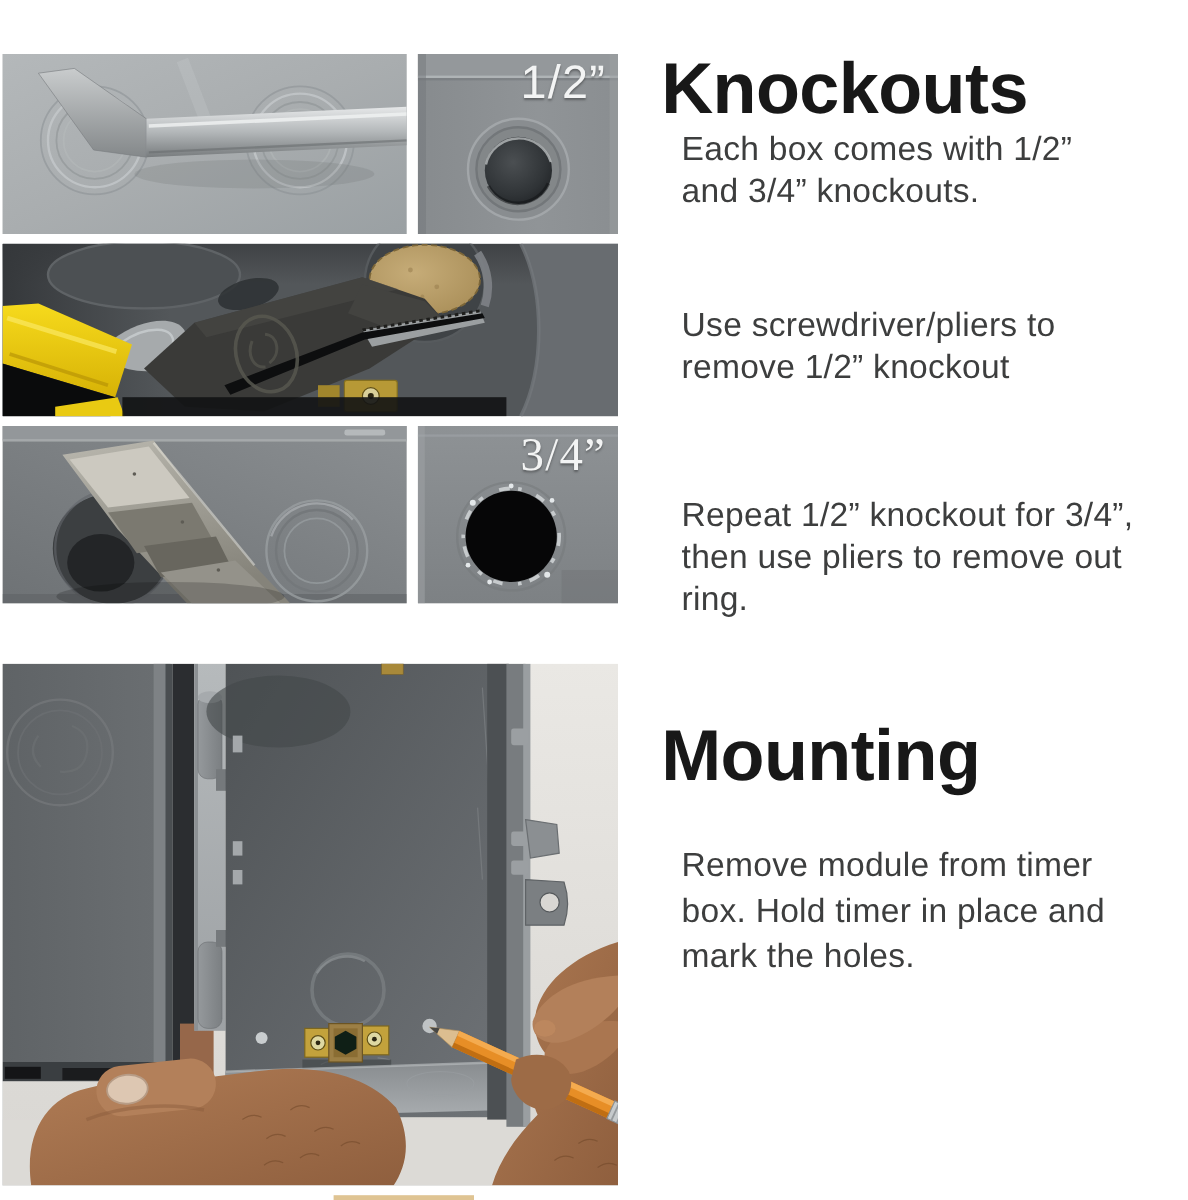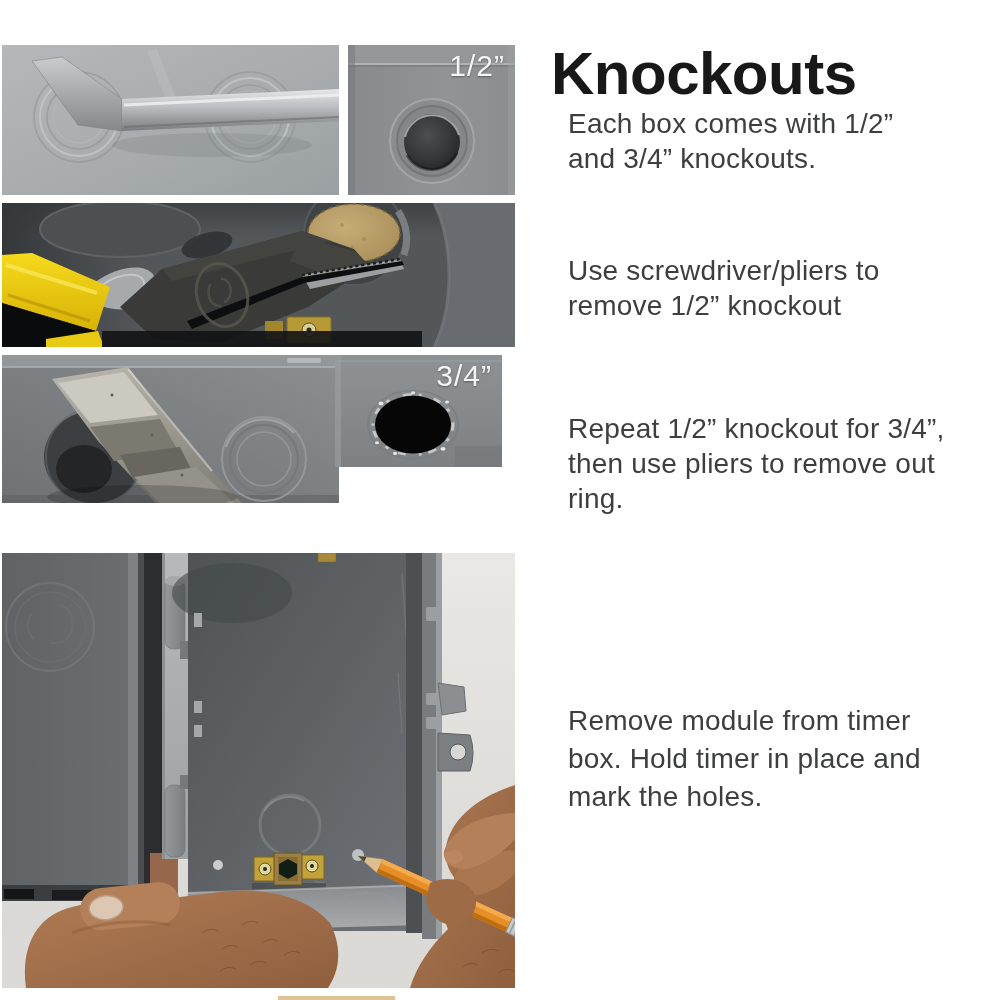--- a/index.html
+++ b/index.html
@@ -1,20 +1,20 @@
 <!DOCTYPE html>
 <html><head>
 <meta charset="utf-8">
 <style>
   html,body{margin:0;padding:0;background:#ffffff;}
   #canvas{position:relative;width:990px;height:1000px;background:#ffffff;overflow:hidden;
           font-family:"Liberation Sans",sans-serif;}
   .photo{position:absolute;overflow:hidden;box-shadow:inset 0 0 0 1px rgba(40,44,46,.22);}
   .photo svg{display:block;width:100%;height:100%;}
-  .photo-label{position:absolute;top:4px;right:10px;font-size:30px;line-height:1.1;
+  .photo-label{position:absolute;top:4px;right:10px;font-size:39px;line-height:1.1;
                color:#f3f4f4;letter-spacing:1px;font-weight:400;
                text-shadow:0 1px 2px rgba(0,0,0,.35);}
   .h{position:absolute;left:551px;font-weight:700;color:#181818;font-size:60px;
      letter-spacing:-.5px;line-height:1;}
   #h-knockouts{top:4px;}
   #h-mounting{top:560px;}
   .step{position:absolute;left:568px;width:430px;font-size:28px;line-height:35px;
         color:#3d3e3e;white-space:pre-line;letter-spacing:.2px;}
   #step-1{top:78px;}
   #step-2{top:225px;}
@@ -201,21 +201,21 @@
         <polygon points="132,122 194,112 232,148 158,148" fill="#94928a"></polygon>
         <line x1="126" y1="14" x2="210" y2="116" stroke="#e5e3da" stroke-width="2" opacity=".55"></line>
         <circle cx="110" cy="40" r="1.5" fill="#5e5c55"></circle>
         <circle cx="150" cy="80" r="1.5" fill="#5e5c55"></circle>
         <circle cx="180" cy="120" r="1.5" fill="#5e5c55"></circle>
       </g>
       <ellipse cx="140" cy="142" rx="95" ry="12" fill="#000000" opacity=".18"></ellipse>
     </svg>
   </figure>
 
-  <figure class="photo" style="left:335px;top:355px;width:167px;height:112px;margin:0;">
+  <figure class="photo" style="left:348px;top:355px;width:167px;height:148px;margin:0;font-family:Liberation Serif, serif;">
     <svg viewBox="0 0 167 148" preserveAspectRatio="none">
       <defs>
         <linearGradient id="e_bg" x1="0" y1="0" x2="0" y2="1">
           <stop offset="0" stop-color="#8e9295"></stop>
             <stop offset="1" stop-color="#7d8184"></stop>
         </linearGradient>
       </defs>
       <rect width="167" height="148" fill="url(#e_bg)"></rect>
       <rect x="0" y="0" width="6" height="148" fill="#9ca0a3" opacity=".6"></rect>
       <rect x="0" y="7" width="167" height="2" fill="#a4a8ab" opacity=".5"></rect>
@@ -376,18 +376,19 @@
   </figure>
 
   <h1 class="h" id="h-knockouts">Knockouts</h1>
   <p class="step" id="step-1">Each box comes with 1/2”
 and 3/4” knockouts.</p>
   <p class="step" id="step-2">Use screwdriver/pliers to
 remove 1/2” knockout</p>
   <p class="step" id="step-3">Repeat 1/2” knockout for 3/4”,
 then use pliers to remove out ring.</p>
 
+  <h1 class="h" id="h-mounting">Mounting</h1>
   <p class="step" id="step-4">Remove module from timer
 box. Hold timer in place and
 mark the holes.</p>
 
   <div id="peek"></div>
 </div>
 
 </body></html>

